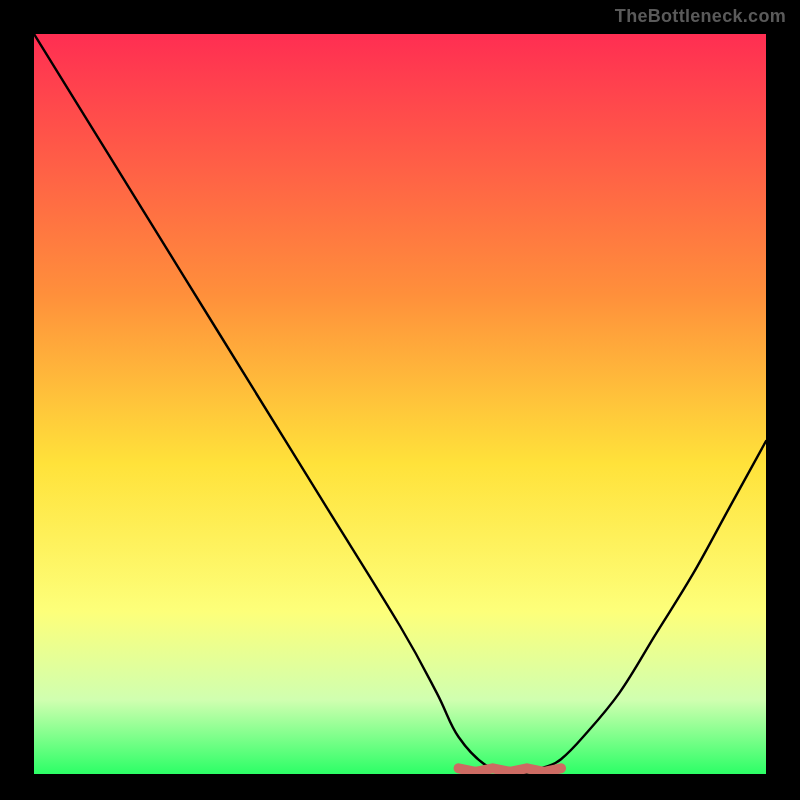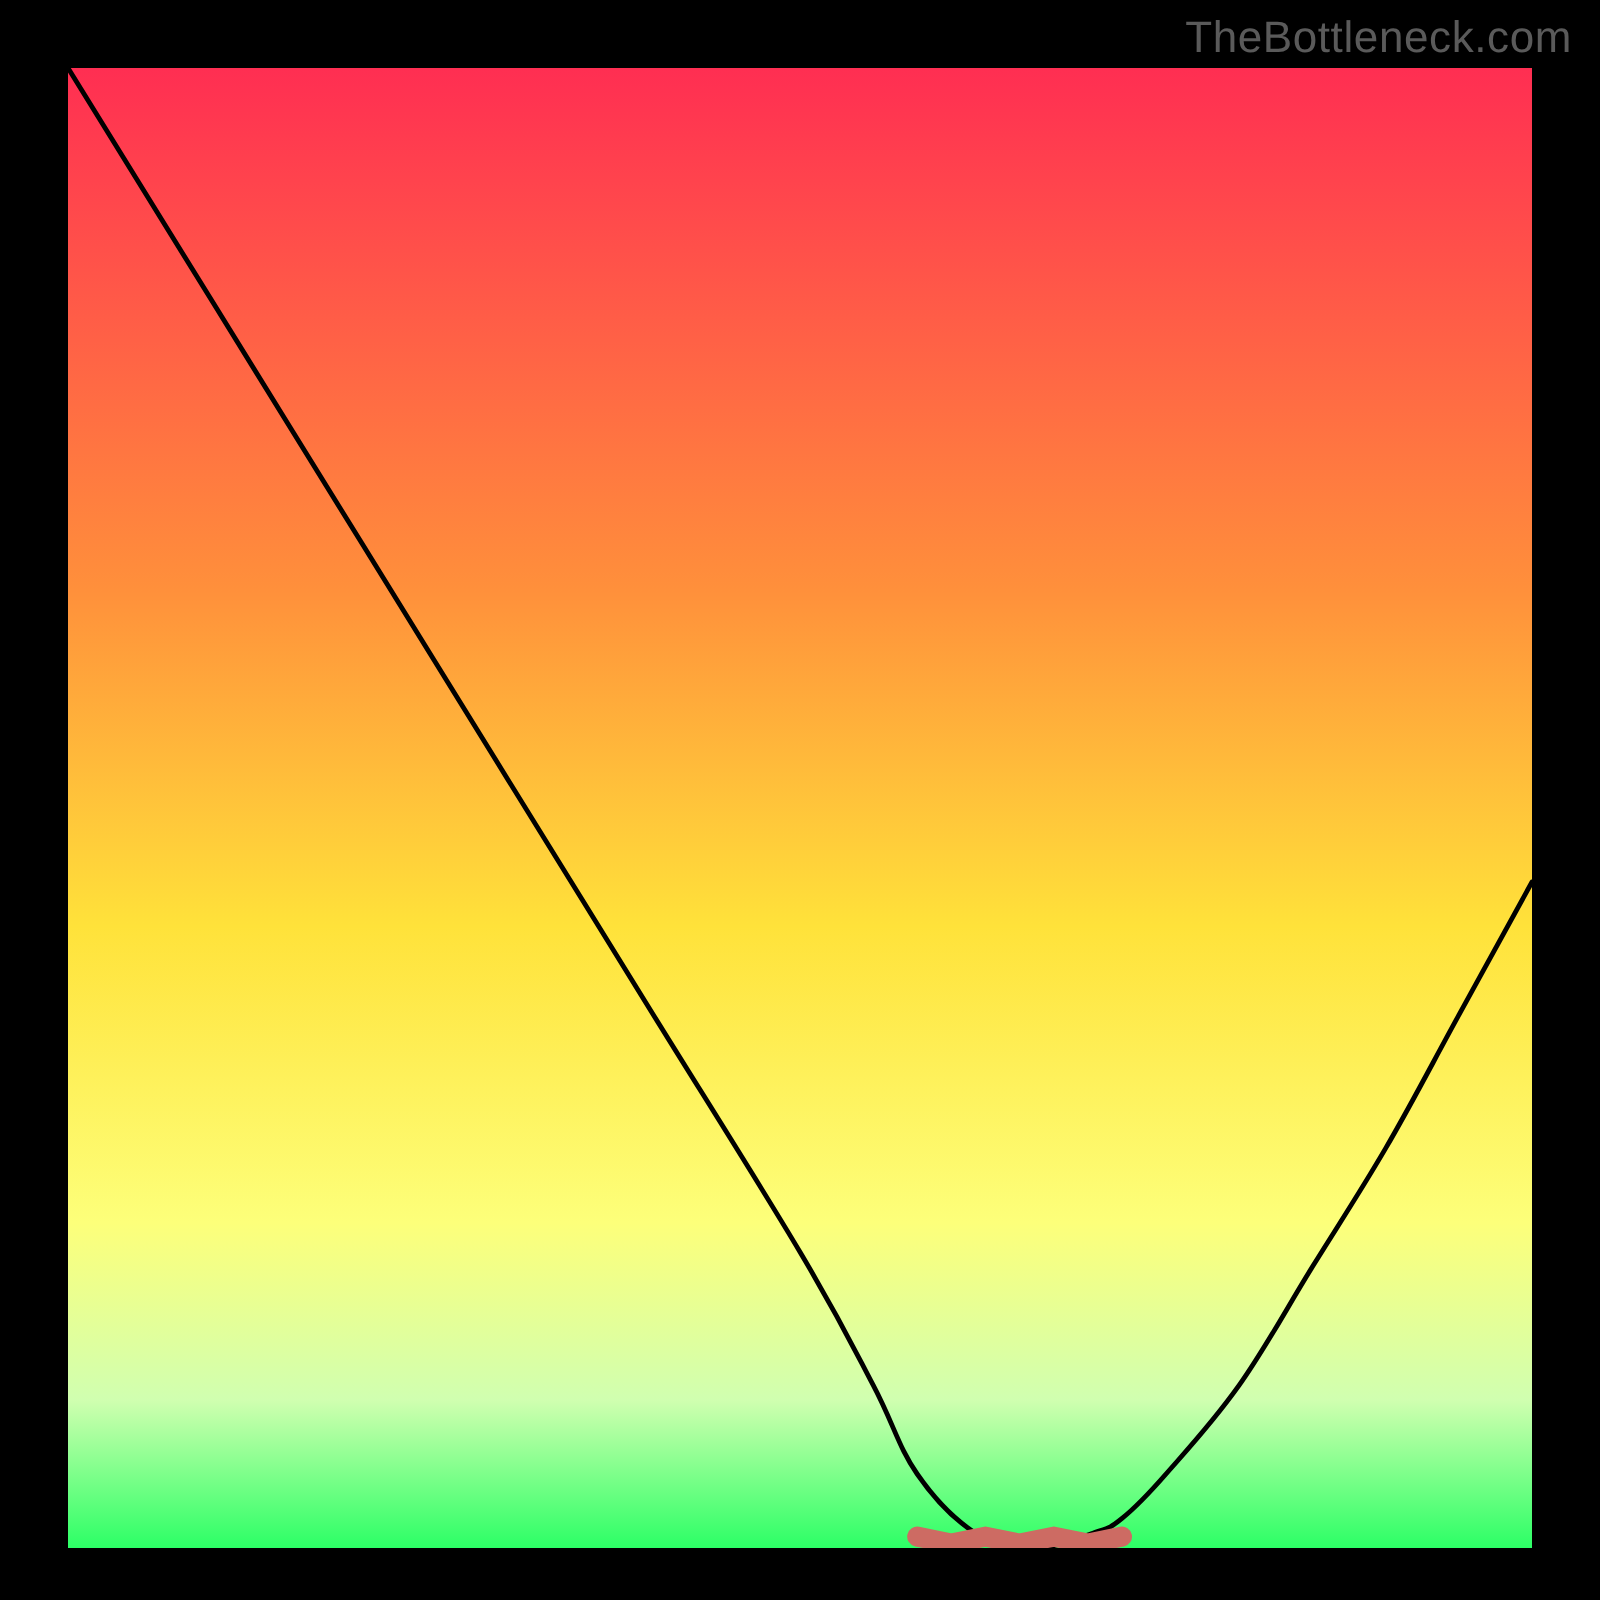--- a/index.html
+++ b/index.html
@@ -15,23 +15,24 @@
     position: relative;
     width: 800px;
     height: 800px;
     background: #000;
   }
   .attribution {
     position: absolute;
     top: 6px;
     right: 14px;
     color: #5a5a5a;
-    font-size: 22px;
+    font-size: 18px;
     letter-spacing: 0.3px;
     user-select: none;
+    font-weight: bold;
   }
   svg {
     display: block;
   }
 </style>
 </head>
 <body>
 
 <div class="frame">
 

